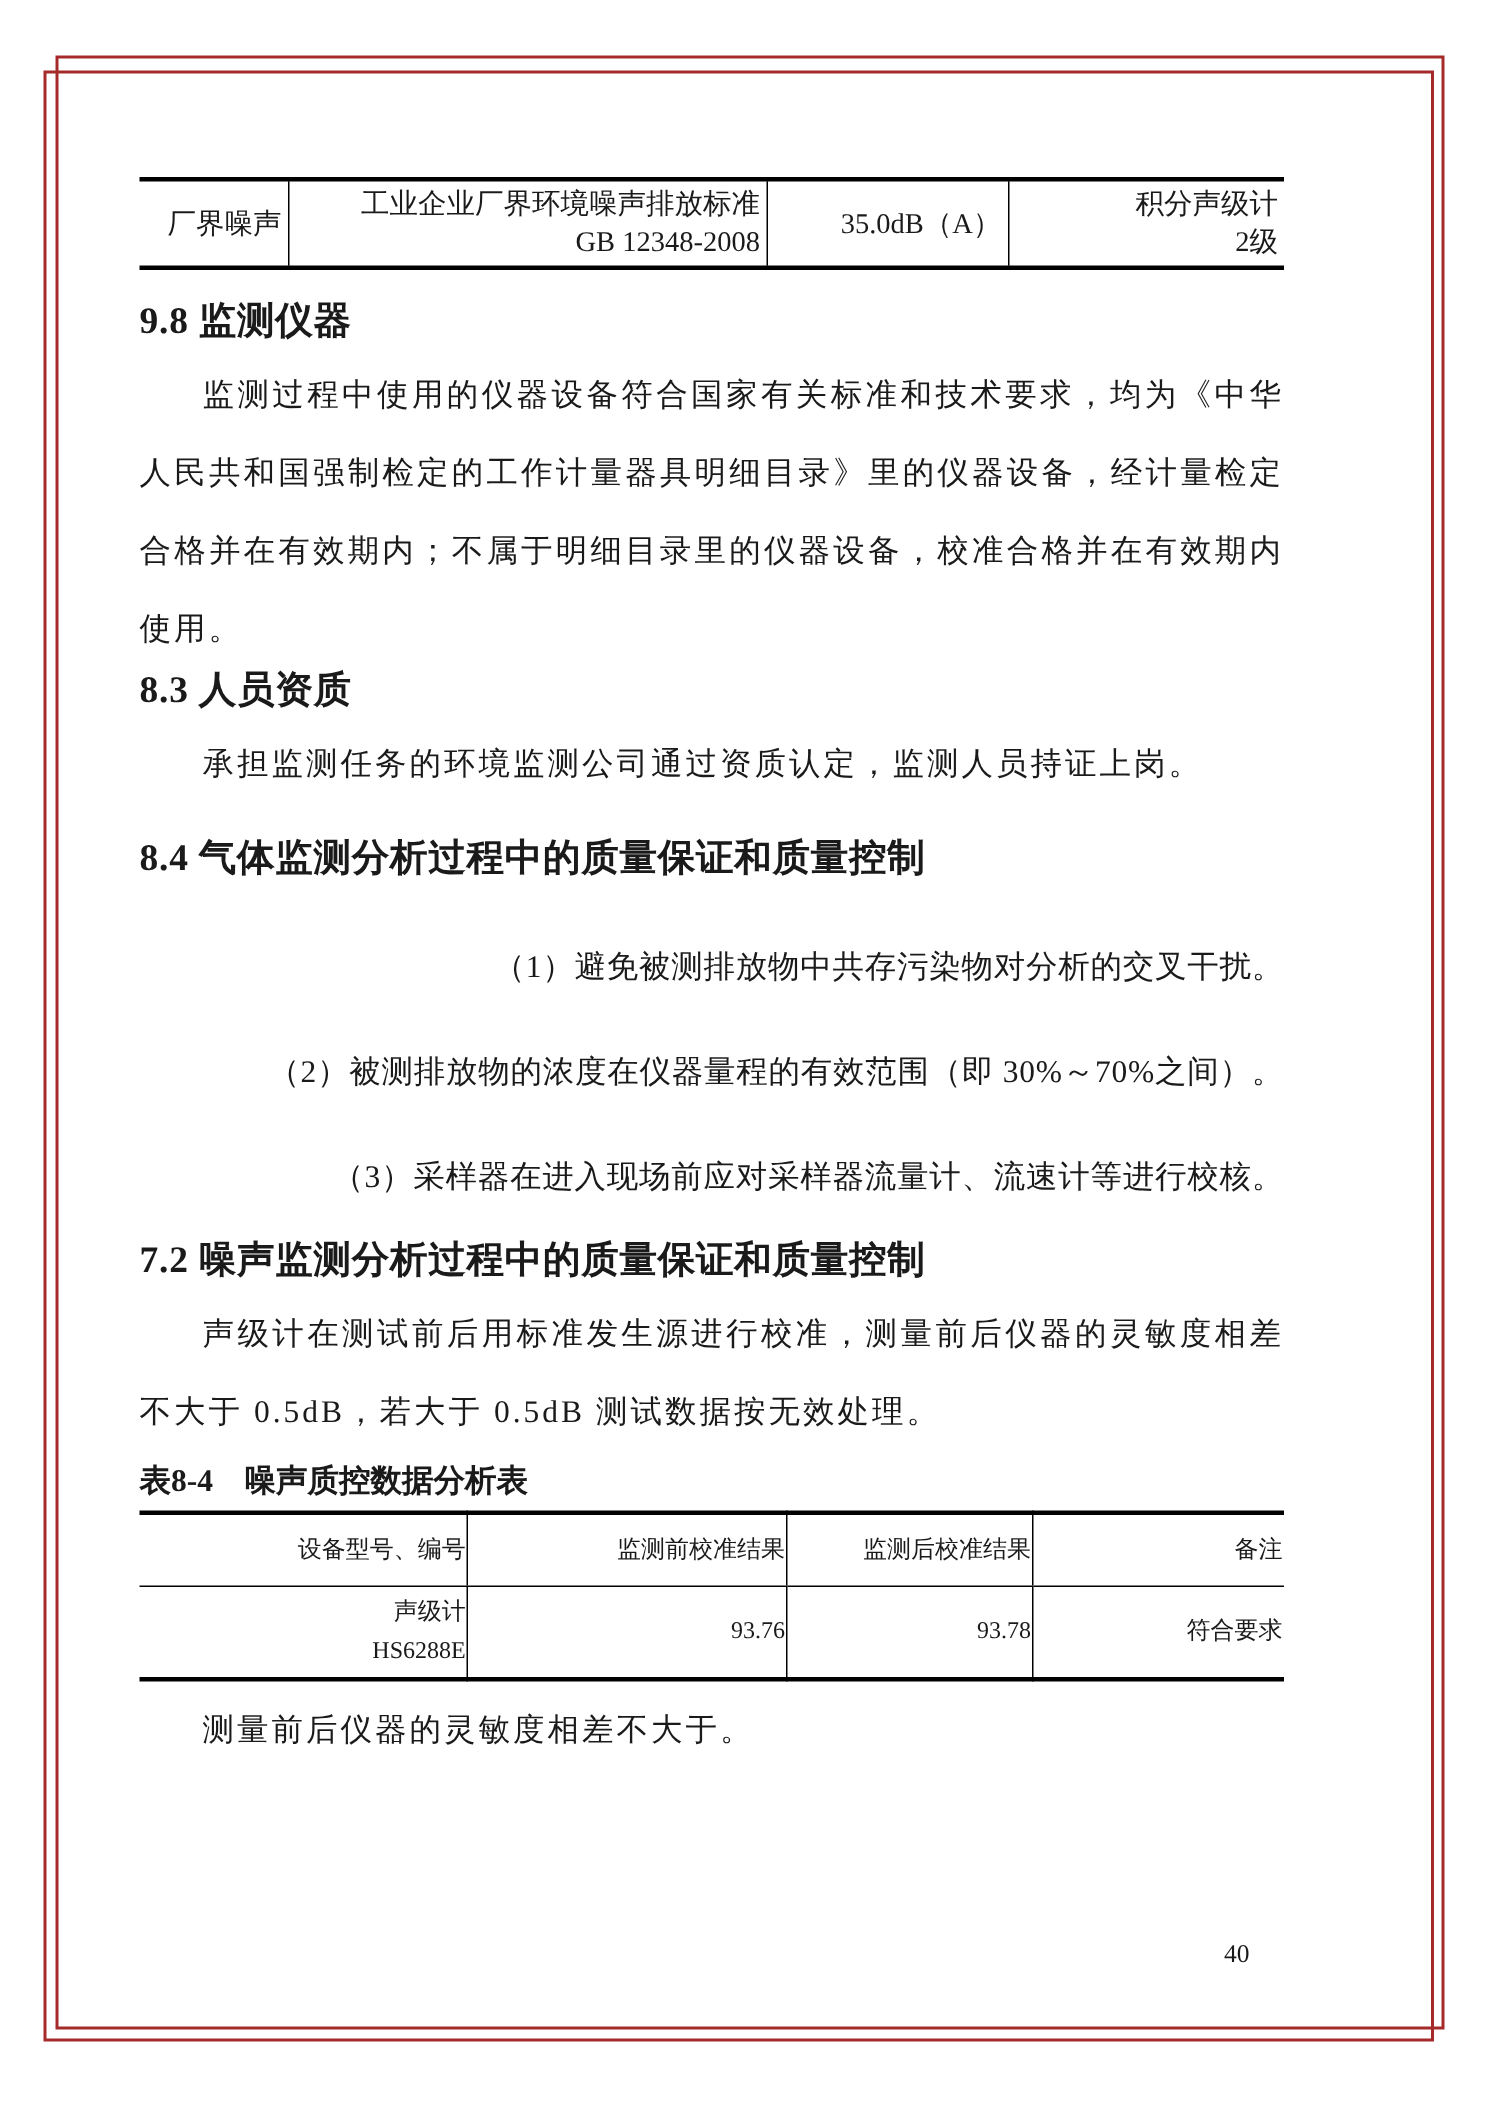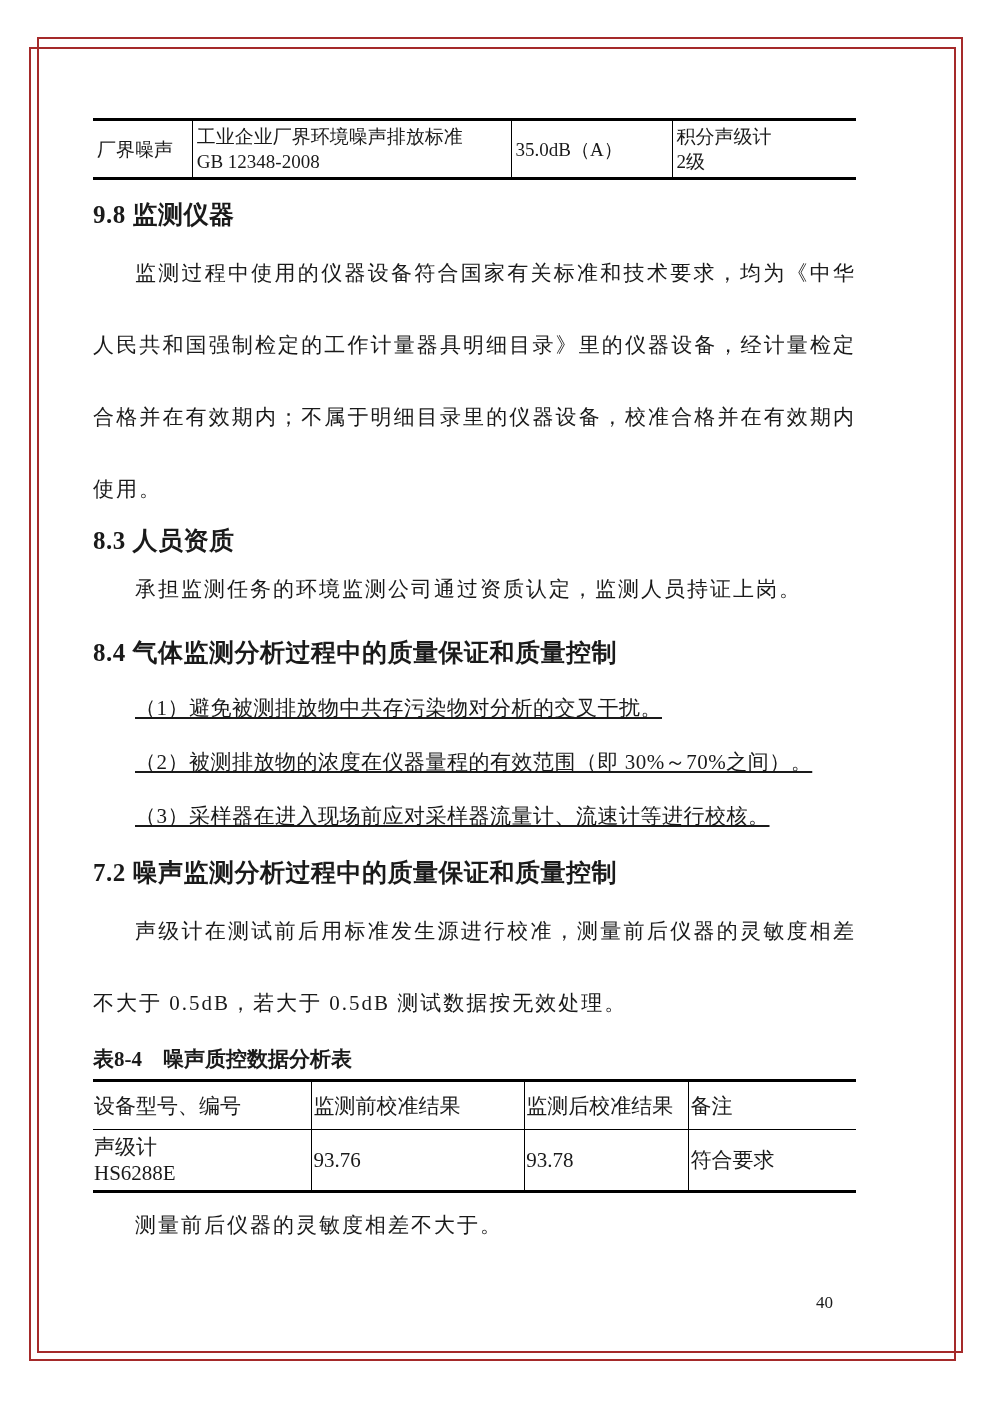--- a/index.html
+++ b/index.html
@@ -10,51 +10,51 @@
     font-family:"Liberation Serif","DejaVu Serif",serif;
   }
   
   .border-rect { position:absolute; box-sizing:border-box; border:2px solid var(--accent); }
   .rect-outer { left:29px;  top:47px; width:927px; height:1314px; }
   .rect-inner { left:37px;  top:37px; width:926px; height:1316px; }
 
   .content { position:absolute; left:93px; top:118px; width:763px; }
 
   
-  table.tbl { width:100%; border-collapse:collapse; table-layout:fixed; text-align:left; }
+  table.tbl { width:100%; border-collapse:collapse; table-layout:fixed; text-align:right; }
   .top-table { border-top:3px solid var(--tbl); border-bottom:3px solid var(--tbl); font-size:19px; }
   .top-table td { padding:3px 4px; height:50px; vertical-align:middle; line-height:25px; }
   .top-table td + td { border-left:1px solid var(--tbl); }
   .cl { display:block; }
 
   h2 {
     font-size:25px; font-weight:bold; letter-spacing:0.5px;
     margin:0; line-height:32px;
   }
   .h82 { margin-top:19px; }
   .h83 { }
   .h84 { margin-top:24px; }
   .h85 { margin-top:26px; }
   .h86 { margin-top:20px; }
 
   p { margin:0; }
   .body {
-    font-size:21px; letter-spacing:2px; line-height:72px;
+    font-size:21px; letter-spacing:2px; line-height:52px;
     text-align:justify; text-indent:42px; margin-top:6px;
   }
   .single { line-height:48px; margin-top:8px; text-align:left; }
   .item {
     font-size:21px; letter-spacing:0.5px; line-height:30px;
-    text-indent:42px; margin-top:24px; text-align:left;text-decoration:underline;
+    text-indent:42px; margin-top:40px; text-align:right;
   }
   .caption {
     font-weight:bold; font-size:21px; text-align:left;
     margin:6px 0 6px; line-height:28px;
   }
-  .t84 { border-top:3px solid var(--tbl); border-bottom:3px solid var(--tbl); font-size:21px; }
+  .t84 { border-top:3px solid var(--tbl); border-bottom:3px solid var(--tbl); font-size:16px; }
   .t84 th { font-weight:normal; height:45px; border-bottom:1px solid var(--tbl); vertical-align:middle; }
   .t84 td { height:58px; vertical-align:middle; line-height:26px; }
   .t84 th + th, .t84 td + td { border-left:1px solid var(--tbl); }
 
   .pageno {
     position:absolute; left:93px; top:1293px; width:740px;
     text-align:right; font-size:17px;
   }
 </style>
 </head>

